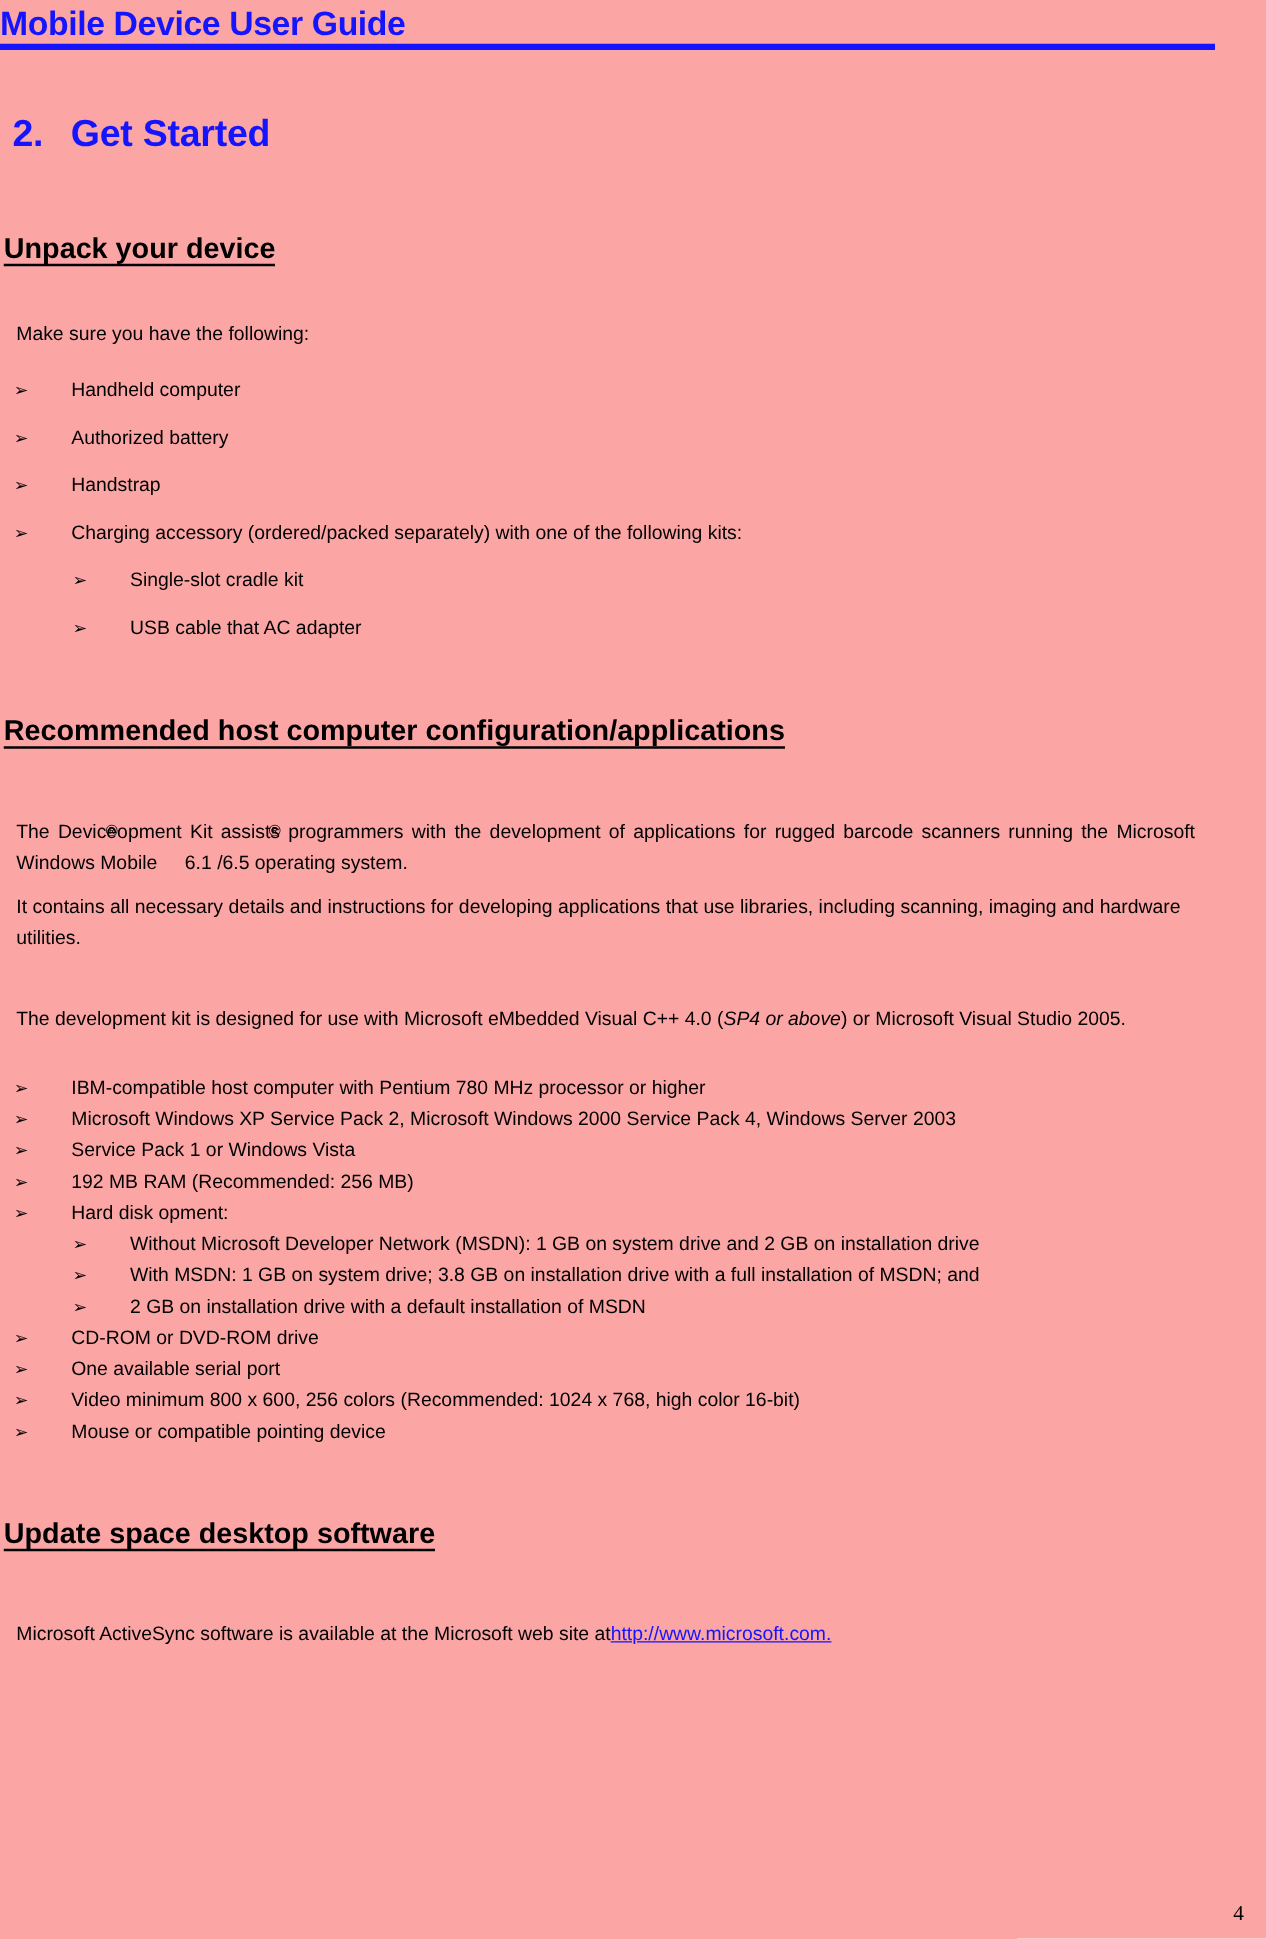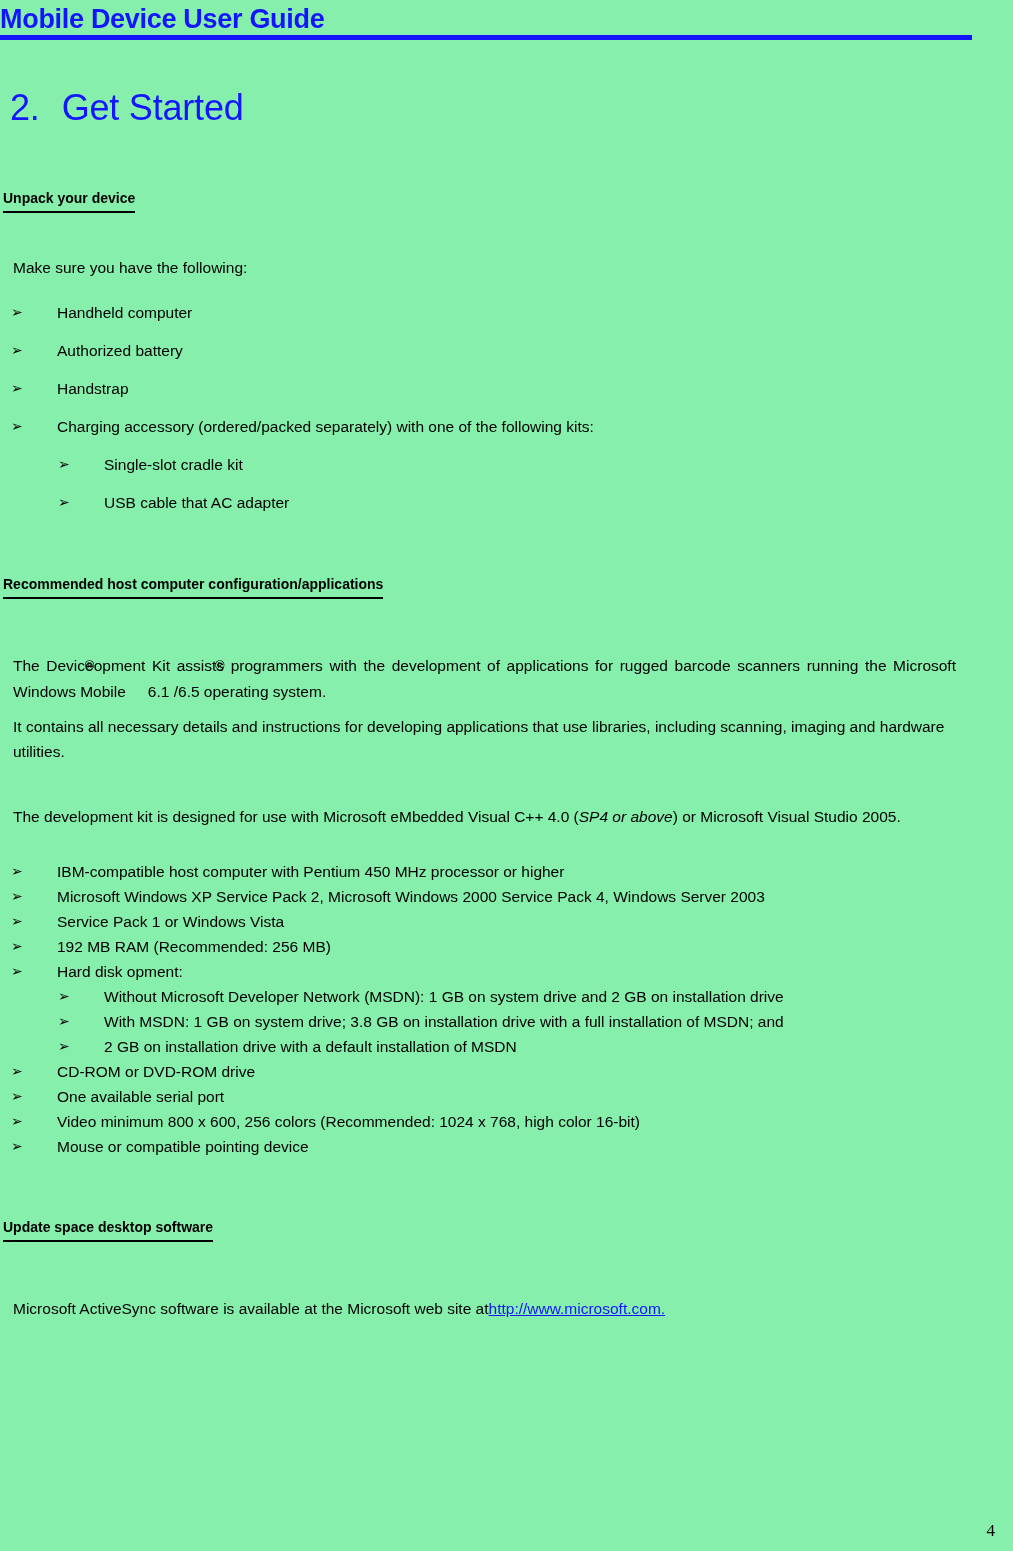--- a/index.html
+++ b/index.html
@@ -8,21 +8,21 @@
     background: #ffffff;
   }
   body {
     font-family: "Liberation Sans", sans-serif;
     color: #000000;
   }
   .page {
     position: relative;
     width: 1013px;
     height: 1551px;
-    background: #86efac;
+    background: #fca5a5;
     box-sizing: border-box;
     overflow: hidden;
   }
 
   
   .doc-header {
     position: absolute;
     top: 4px;
     left: 0;
     width: 972px;
@@ -40,40 +40,40 @@
     height: 5px;
     width: 972px;
     background: #1414ff;
   }
 
   
   .chapter-heading {
     position: absolute;
     top: 88px;
     left: 10px;
-    font-size: 36px;
-    font-weight: normal;
+    font-size: 30px;
+    font-weight: bold;
     color: #1414ff;
     line-height: 40px;
     letter-spacing: -0.2px;
     white-space: nowrap;
   }
   .chapter-num { display: inline; }
   .chapter-title { display: inline; padding-left: 22px; }
 
   
   .content {
     position: absolute;
     top: 186px;
     left: 3px;
     width: 985px;
   }
 
   h2.section-heading {
-    font-size: 14px;
+    font-size: 23px;
     font-weight: bold;
     color: #000000;
     margin: 0;
     padding: 0;
     line-height: 24px;
     display: inline-block;
     border-bottom: 2px solid #000000;
     padding-bottom: 1px;
     white-space: nowrap;
   }
@@ -231,21 +231,21 @@
 
       <div class="spacer-s"></div>
 
       <p class="body-text justified"><span>The development kit is designed for use with Microsoft eMbedded Visual C++ 4.0 (</span><span class="ital">SP4 or above</span><span>) or Microsoft Visual Studio 2005.</span></p>
 
       <div class="spacer-s"></div>
 
       <ul class="bullets tight">
         <li>
           <span class="arrow">➢</span>
-          <span>IBM-compatible host computer with Pentium 450 MHz processor or higher</span>
+          <span>IBM-compatible host computer with Pentium 780 MHz processor or higher</span>
         </li>
         <li>
           <span class="arrow">➢</span>
           <span>Microsoft Windows XP Service Pack 2, Microsoft Windows 2000 Service Pack 4, Windows Server 2003</span>
         </li>
         <li>
           <span class="arrow">➢</span>
           <span>Service Pack 1 or Windows Vista</span>
         </li>
         <li>

